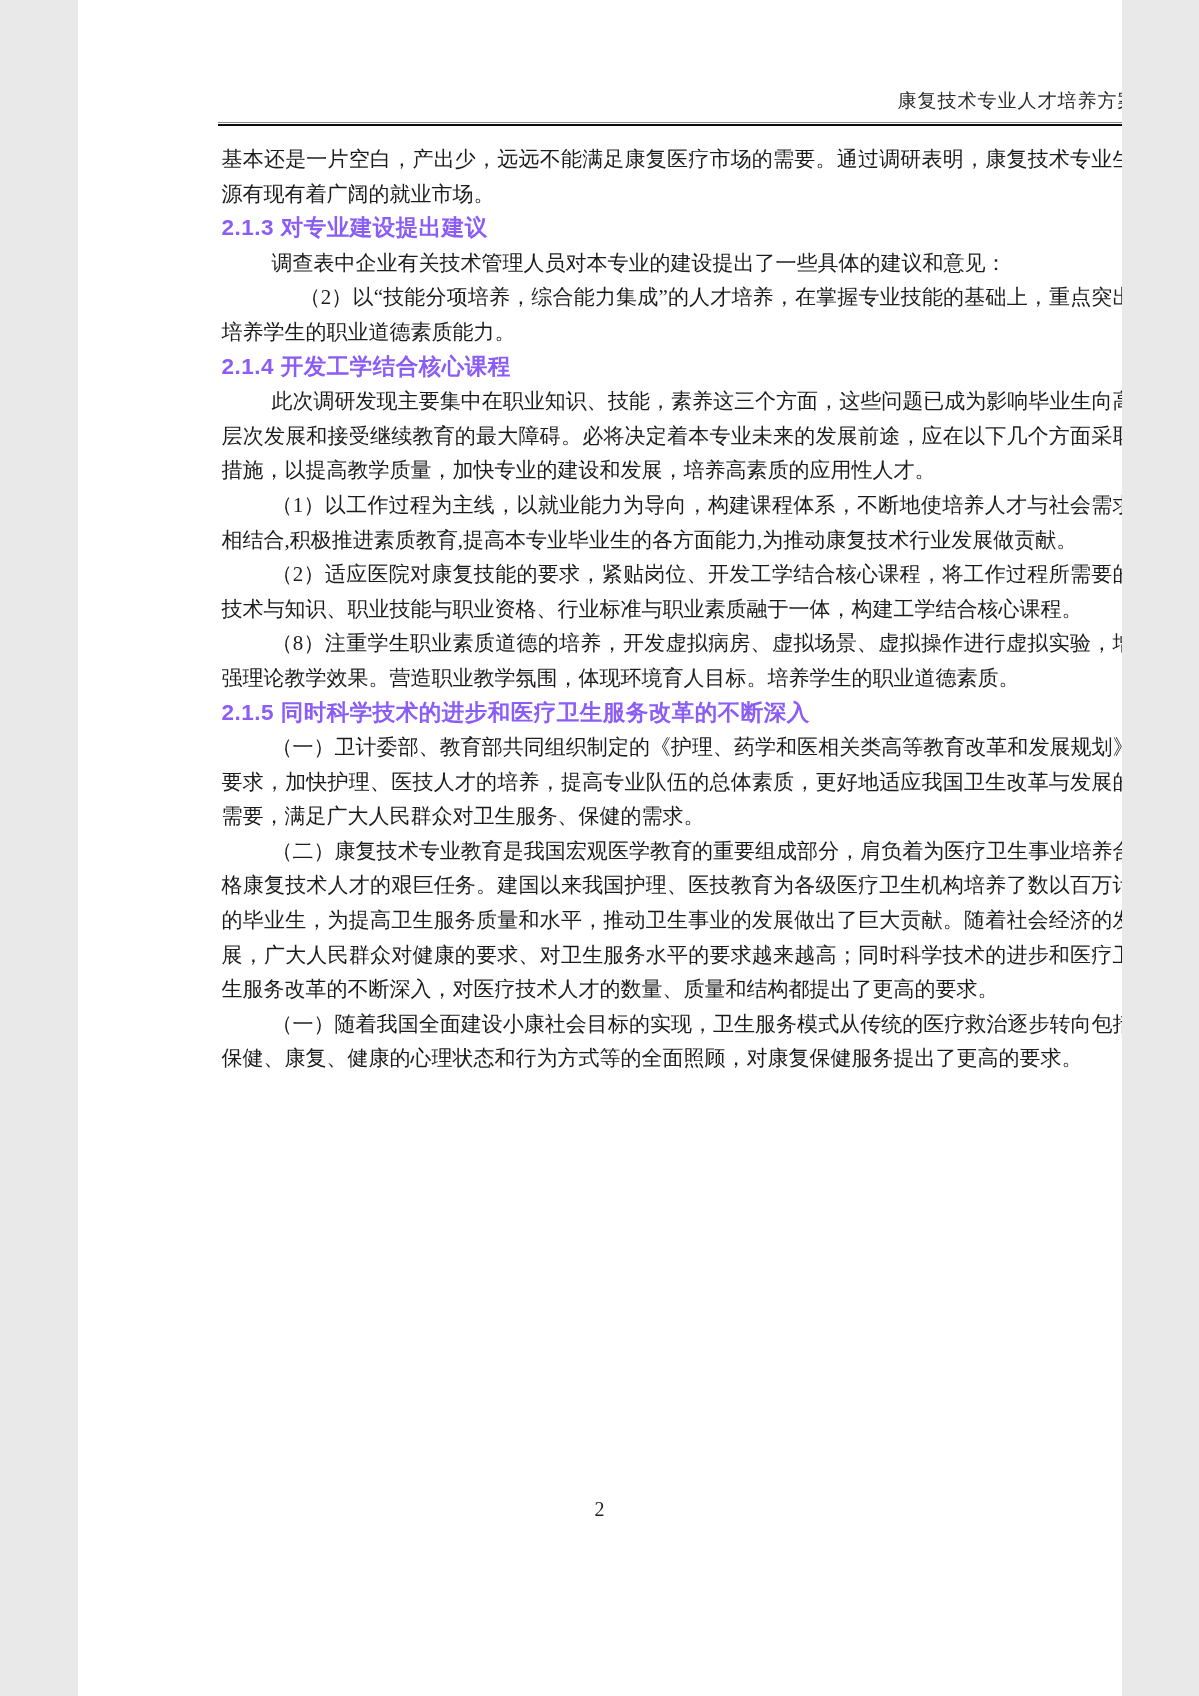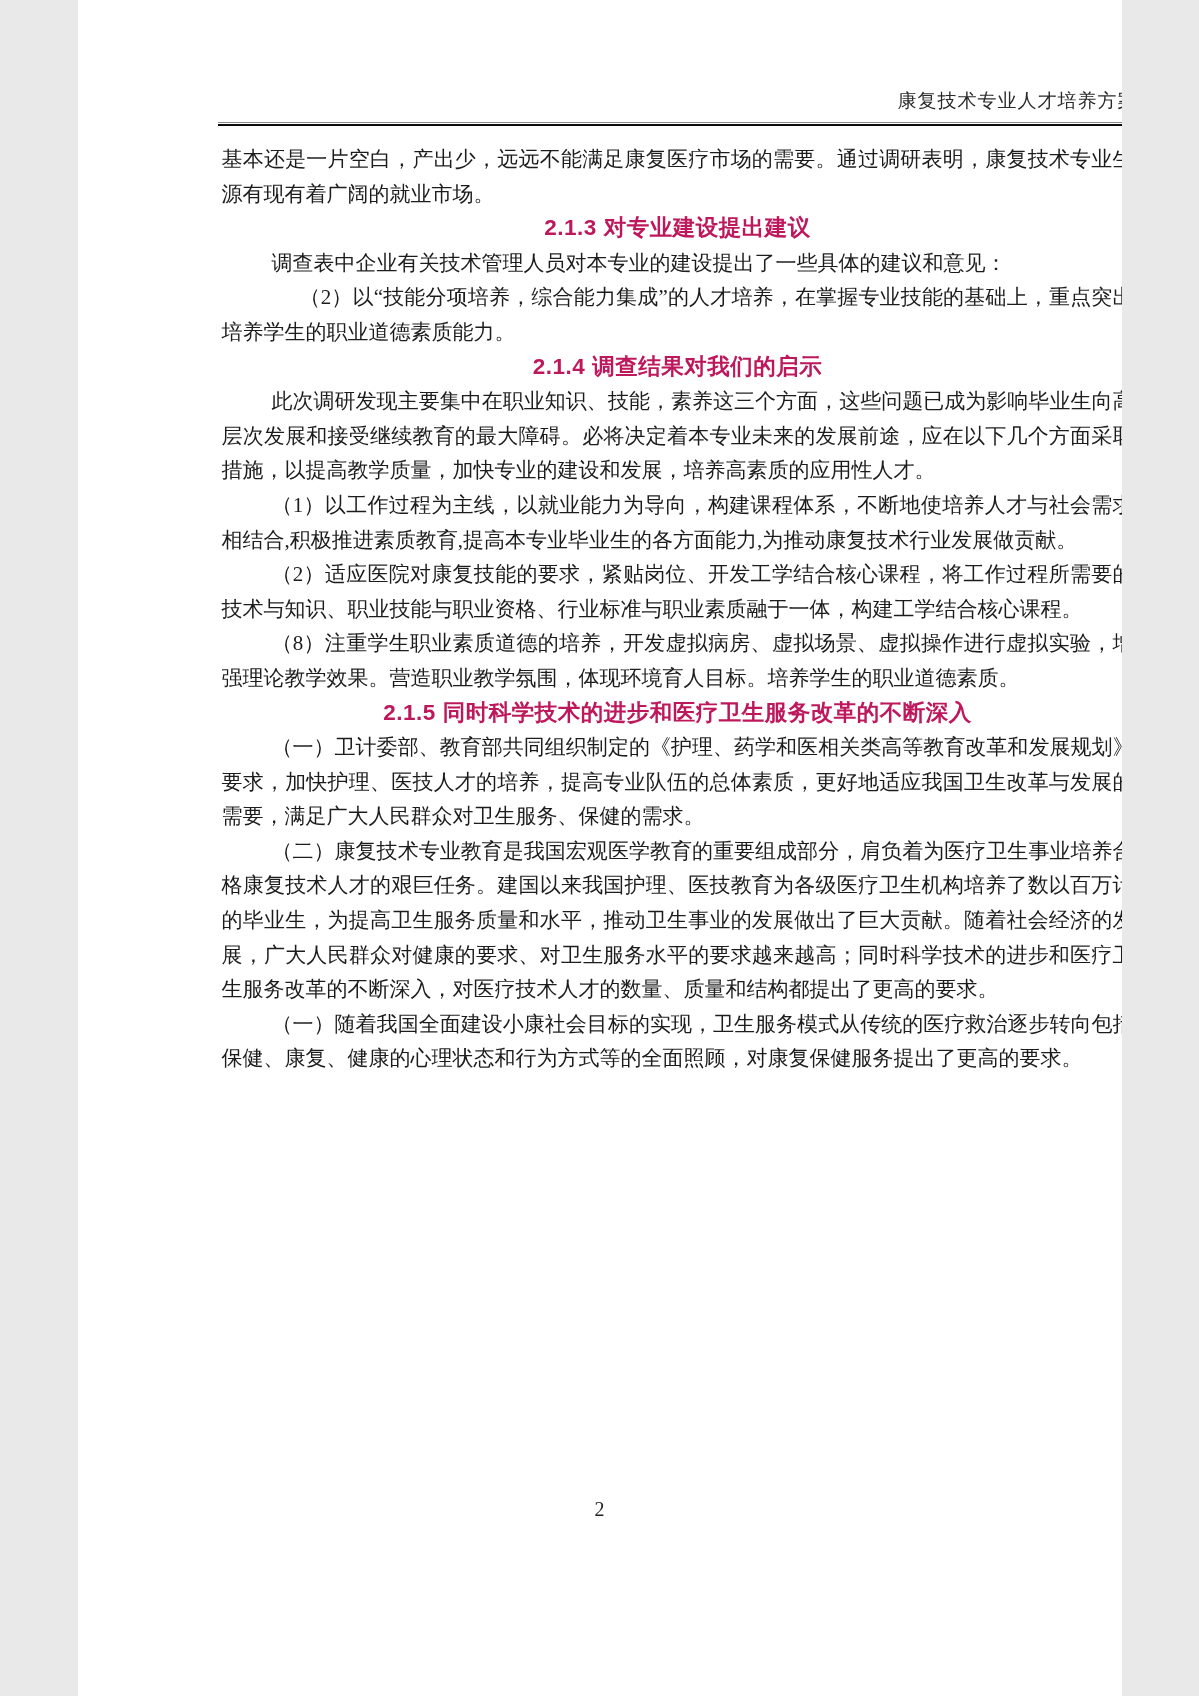--- a/index.html
+++ b/index.html
@@ -48,22 +48,22 @@
   .content p, .content h2 { margin: 0; padding: 0; }
   .p       { text-indent: 50px; }
   .p-deep  { text-indent: 78px; }
   .p-flush { text-indent: 0; }
   .h {
     font-family: "Liberation Sans", "DejaVu Sans", sans-serif;
     font-weight: bold;
     font-size: 22.5px;
     line-height: 34.6px;
     letter-spacing: 0.5px;
-    color: #be185d;
-    text-align: center;
+    color: #8b5cf6;
+    text-align: left;
   }
   .page-number {
     position: absolute;
     top: 1498px;
     left: 0;
     width: 100%;
     text-align: center;
     font-size: 20px;
     color: #222222;
   }
@@ -76,21 +76,21 @@
   <div class="header">
     <div class="header-title">康复技术专业人才培养方案</div>
     <div class="header-rule"></div>
   </div>
 
   <div class="content">
     <p class="p-flush">基本还是一片空白，产出少，远远不能满足康复医疗市场的需要。通过调研表明，康复技术专业生源有现有着广阔的就业市场。</p>
     <h2 class="h">2.1.3 对专业建设提出建议</h2>
     <p class="p">调查表中企业有关技术管理人员对本专业的建设提出了一些具体的建议和意见：</p>
     <p class="p-deep">（2）以“技能分项培养，综合能力集成”的人才培养，在掌握专业技能的基础上，重点突出培养学生的职业道德素质能力。</p>
-    <h2 class="h">2.1.4 调查结果对我们的启示</h2>
+    <h2 class="h">2.1.4 开发工学结合核心课程</h2>
     <p class="p">此次调研发现主要集中在职业知识、技能，素养这三个方面，这些问题已成为影响毕业生向高层次发展和接受继续教育的最大障碍。必将决定着本专业未来的发展前途，应在以下几个方面采取措施，以提高教学质量，加快专业的建设和发展，培养高素质的应用性人才。</p>
     <p class="p">（1）以工作过程为主线，以就业能力为导向，构建课程体系，不断地使培养人才与社会需求相结合,积极推进素质教育,提高本专业毕业生的各方面能力,为推动康复技术行业发展做贡献。</p>
     <p class="p">（2）适应医院对康复技能的要求，紧贴岗位、开发工学结合核心课程，将工作过程所需要的技术与知识、职业技能与职业资格、行业标准与职业素质融于一体，构建工学结合核心课程。</p>
     <p class="p">（8）注重学生职业素质道德的培养，开发虚拟病房、虚拟场景、虚拟操作进行虚拟实验，增强理论教学效果。营造职业教学氛围，体现环境育人目标。培养学生的职业道德素质。</p>
     <h2 class="h">2.1.5 同时科学技术的进步和医疗卫生服务改革的不断深入</h2>
     <p class="p">（一）卫计委部、教育部共同组织制定的《护理、药学和医相关类高等教育改革和发展规划》要求，加快护理、医技人才的培养，提高专业队伍的总体素质，更好地适应我国卫生改革与发展的需要，满足广大人民群众对卫生服务、保健的需求。</p>
     <p class="p">（二）康复技术专业教育是我国宏观医学教育的重要组成部分，肩负着为医疗卫生事业培养合格康复技术人才的艰巨任务。建国以来我国护理、医技教育为各级医疗卫生机构培养了数以百万计的毕业生，为提高卫生服务质量和水平，推动卫生事业的发展做出了巨大贡献。随着社会经济的发展，广大人民群众对健康的要求、对卫生服务水平的要求越来越高；同时科学技术的进步和医疗卫生服务改革的不断深入，对医疗技术人才的数量、质量和结构都提出了更高的要求。</p>
     <p class="p">（一）随着我国全面建设小康社会目标的实现，卫生服务模式从传统的医疗救治逐步转向包括保健、康复、健康的心理状态和行为方式等的全面照顾，对康复保健服务提出了更高的要求。</p>
   </div>
 

